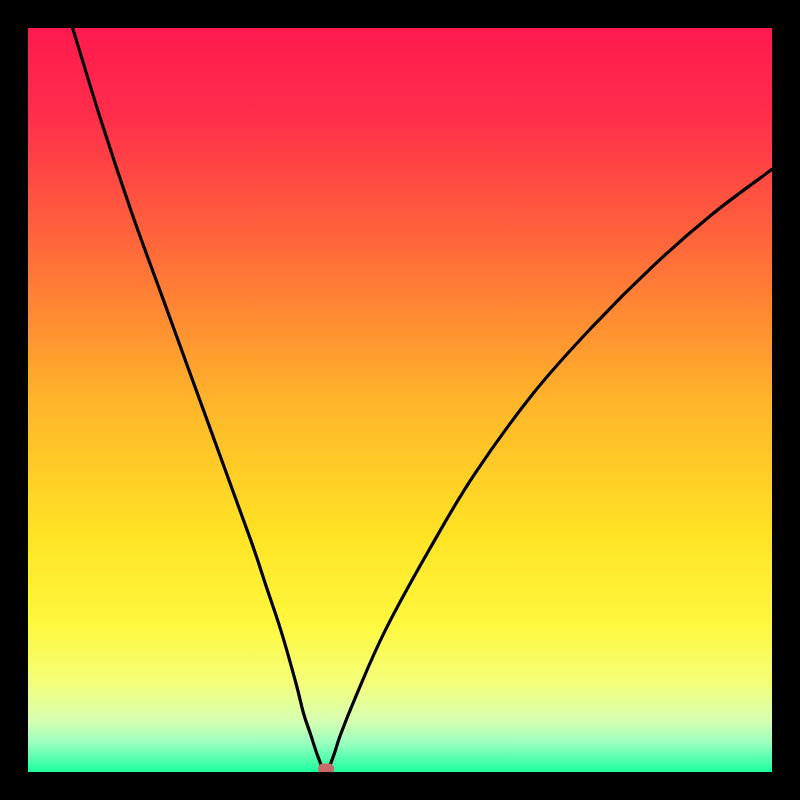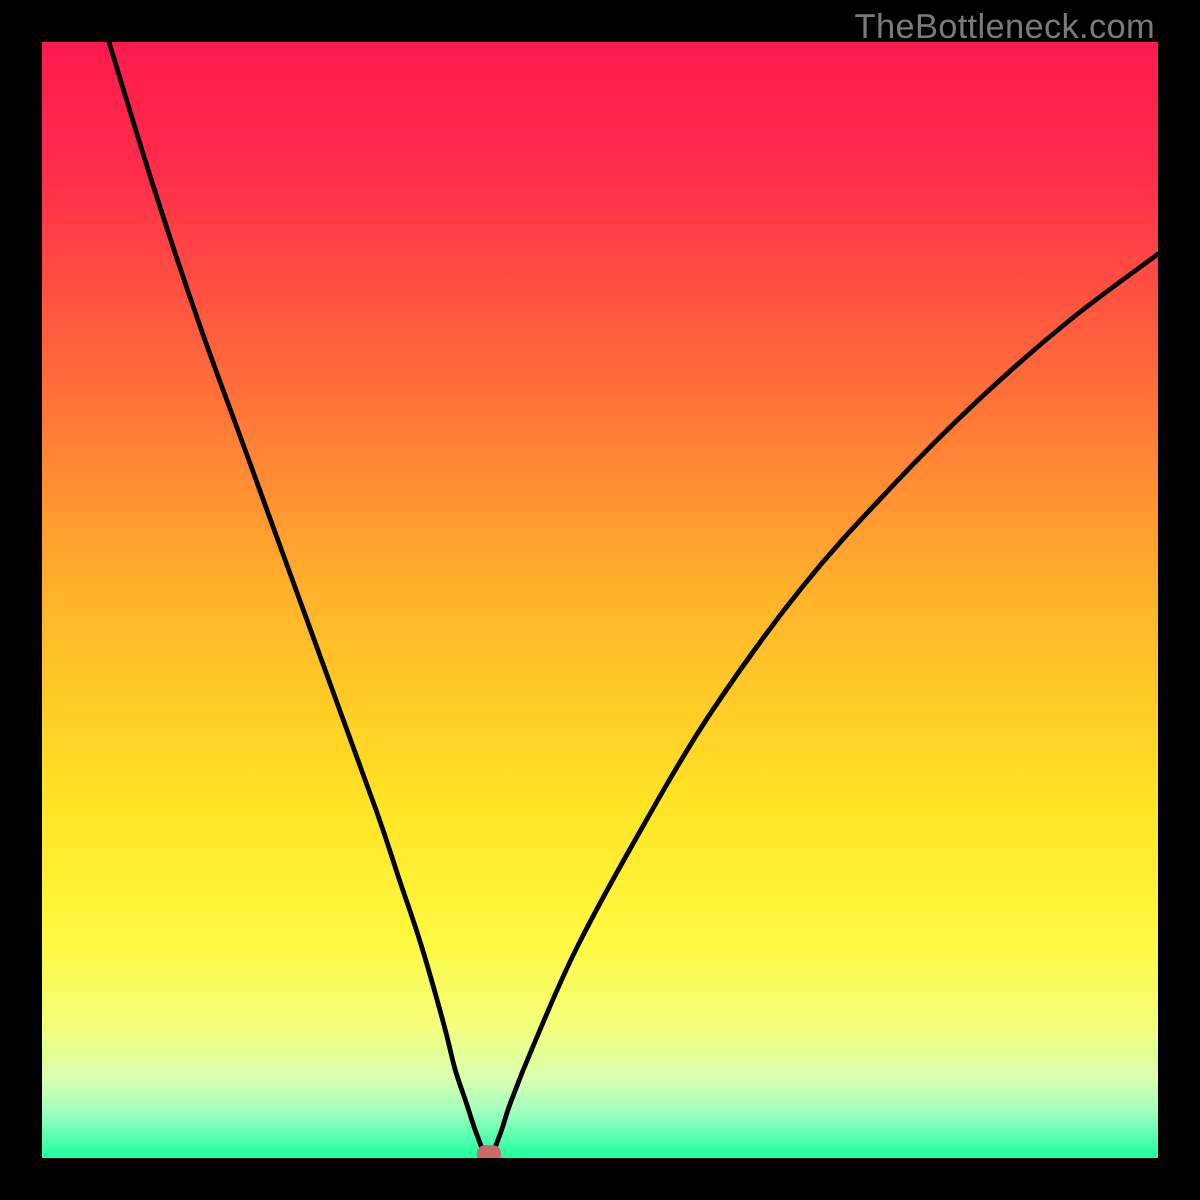--- a/index.html
+++ b/index.html
@@ -82,14 +82,13 @@
       <rect x="0" y="0" width="744" height="744" fill="url(#bg-grad)"></rect>
     </svg>
 
     <svg class="curve-svg" viewBox="0 0 744 744" preserveAspectRatio="none">
       <path id="curve-path" d="M 44.64 0 C 49.9968 17.409600000000005, 63.686400000000006 63.24000000000003, 74.4 96.72000000000003 C 85.1136 130.20000000000002, 93.44640000000001 155.19840000000002, 104.16000000000001 186 C 114.87360000000001 216.80159999999998, 123.20639999999999 238.37759999999997, 133.92 267.84 C 144.6336 297.3024, 152.9664 320.2176, 163.68 349.68 C 174.39360000000002 379.1424, 182.7264 402.05760000000004, 193.44 431.52000000000004 C 204.15359999999998 460.98240000000004, 215.16479999999999 490.59360000000004, 223.2 513.36 C 231.2352 536.1264, 232.72320000000002 541.9296, 238.08 558 C 243.4368 574.0704, 247.60320000000002 585.2304, 252.96 602.64 C 258.3168 620.0495999999999, 263.82239999999996 639.9888, 267.84 654.72 C 271.8576 669.4512000000001, 272.60159999999996 675.1056, 275.28 684.48 C 277.9584 693.8544, 280.0416 698.7647999999999, 282.72 706.8 C 285.39840000000004 714.8352, 287.4816 722.424, 290.16 729.12 C 292.83840000000004 735.816, 294.9216 744, 297.6 744 C 300.27840000000003 744, 302.36159999999995 735.816, 305.03999999999996 729.12 C 307.7184 722.424, 308.46239999999995 717.5136, 312.47999999999996 706.8 C 316.4976 696.0863999999999, 319.3248 688.3488, 327.36 669.6 C 335.39520000000005 650.8512000000001, 343.728 629.424, 357.12 602.64 C 370.512 575.856, 385.68960000000004 548.9232, 401.76000000000005 520.8 C 417.83040000000005 492.67679999999996, 427.65119999999996 474.5232, 446.4 446.4 C 465.1488 418.2768, 484.4928 391.344, 505.92 364.56 C 527.3472 337.776, 544.0128000000001 320.3664, 565.44 297.6 C 586.8672 274.83360000000005, 603.5328 258.168, 624.9599999999999 238.07999999999998 C 646.3871999999999 217.992, 663.0528 203.40959999999998, 684.48 186 C 705.9072 168.59040000000002, 733.2864 149.39520000000002, 744 141.36" fill="none" stroke-width="3.2" stroke-linecap="round" stroke-linejoin="round" stroke="#000000"></path>
     </svg>
 
     <div class="marker" id="marker" style="background: rgb(199, 106, 106); left: 297.6px; top: 741px;"></div>
   </div>
 
-  <div class="watermark">TheBottleneck.com</div>
 </div>
 
 </body></html>

